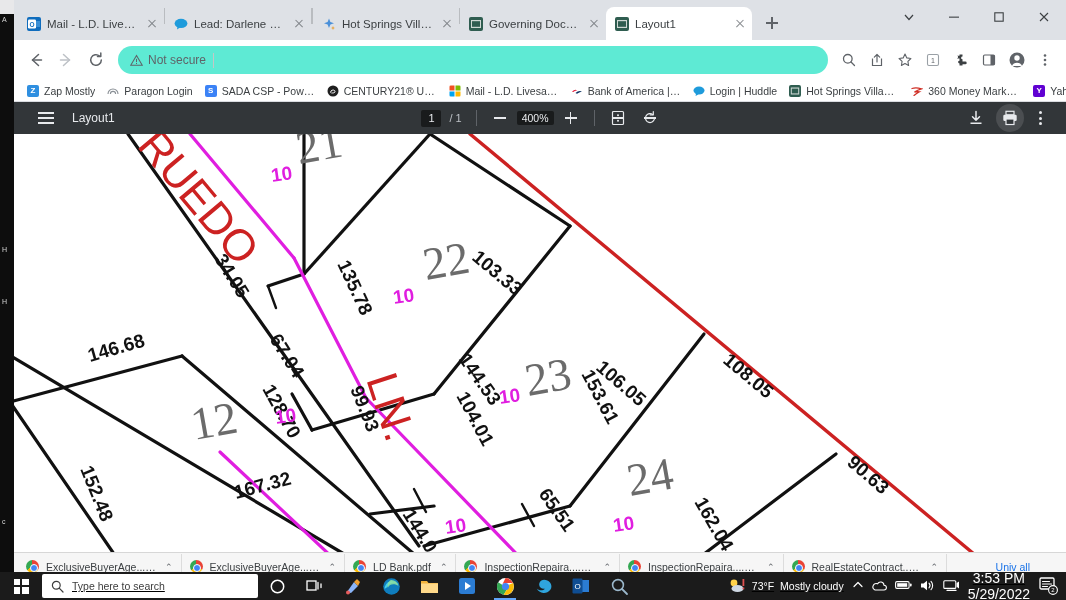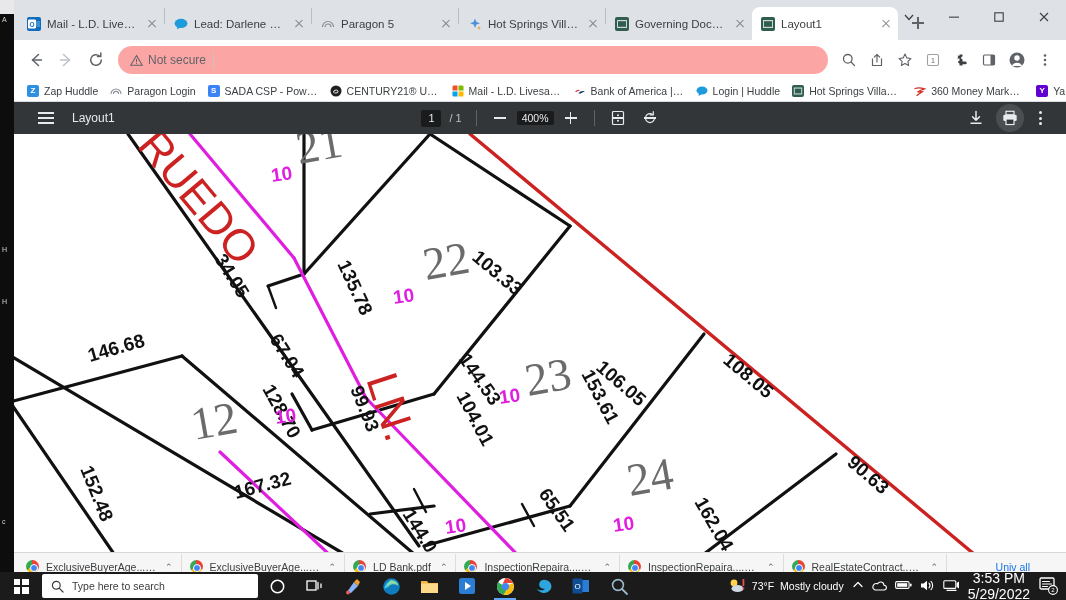--- a/index.html
+++ b/index.html
@@ -80,21 +80,21 @@
   .wc svg { position: absolute; left: 50%; top: 50%; transform: translate(-50%,-50%); }
 
   
   .toolbar {
     height: 40px; background: #ffffff; display: flex; align-items: center;
     padding: 0 8px; gap: 2px;
   }
   .navbtn { width: 28px; height: 28px; position: relative; flex: 0 0 28px; }
   .navbtn svg { position: absolute; left: 50%; top: 50%; transform: translate(-50%,-50%); }
   .omnibox {
-    flex: 1; height: 28px; background: #fca5a5; border-radius: 14px;
+    flex: 1; height: 28px; background: #5eead4; border-radius: 14px;
     display: flex; align-items: center; padding: 0 12px; gap: 7px;
     margin: 0 6px; font-size: 12px; color: #202124;
   }
   .notsecure { display: flex; align-items: center; gap: 5px; color: #5f6368; font-size: 12px; }
   .om-sep { width: 1px; height: 15px; background: #c4c7c5; }
   .om-url { color: #202124; font-size: 12px; white-space: nowrap; }
   .tb-icons { display: flex; align-items: center; gap: 2px; }
   .tbi { width: 26px; height: 26px; position: relative; }
   .tbi svg { position: absolute; left: 50%; top: 50%; transform: translate(-50%,-50%); }
 
@@ -184,21 +184,21 @@
     border-radius:50%; background:#4285f4; border:1px solid #fff;
   }
   .showall { margin-left:auto; color:#1a73e8; font-size:10.5px; padding:0 10px; }
   .shelf-x { width: 22px; position:relative; }
   .shelf-x::before,.shelf-x::after{content:"";position:absolute;left:6px;top:10px;width:11px;height:1.2px;background:#5f6368;}
   .shelf-x::before{transform:rotate(45deg);} .shelf-x::after{transform:rotate(-45deg);}
 
   
   .taskbar {
     position: absolute; left: 0; top: 572px; width: 1066px; height: 28px;
-    background: #1b1b1b; display: flex; align-items: center;
+    background: #1b1b1b; display: flex; align-items: center; text-decoration: underline;
   }
   .startbtn { width: 42px; height:28px; display:flex; align-items:center; justify-content:center; }
   .winlogo { width:15px; height:15px; display:grid; grid-template-columns:1fr 1fr;
              grid-template-rows:1fr 1fr; gap:1.6px; }
   .winlogo div { background:#fff; }
   .searchbox {
     width: 216px; height: 24px; background:#fff; border-radius:2px;
     display:flex; align-items:center; gap:8px; padding:0 9px;
     font-size:10.5px; color:#3c3c3c;
   }
@@ -245,30 +245,20 @@
           <svg width="14" height="14" viewBox="0 0 14 14">
               <ellipse cx="7" cy="6.4" rx="6.4" ry="4.6" fill="#1e9bdb"></ellipse>
               <path d="M3.5 9.5 L3 12.5 L6.5 10.2 Z" fill="#1e9bdb"></path>
             </svg>
         </span>
         <span class="tab-title">Lead: Darlene Marquis</span>
         <span class="tab-close"></span>
       </div>
       <div class="tab-sep"></div>
 
-      <div class="tab">
-        <span class="tab-favicon">
-          <svg width="14" height="14" viewBox="0 0 14 14">
-              <path d="M1.5 10 A5.5 5.5 0 0 1 12.5 10" stroke="#8a9096" stroke-width="1.2" fill="none"></path>
-              <path d="M4 10 A3 3 0 0 1 10 10" stroke="#8a9096" stroke-width="1.2" fill="none"></path>
-            </svg>
-        </span>
-        <span class="tab-title">Paragon 5</span>
-        <span class="tab-close"></span>
-      </div>
       <div class="tab-sep"></div>
 
       <div class="tab">
         <span class="tab-favicon">
           <svg width="14" height="14" viewBox="0 0 14 14">
               <path d="M7 1.5 L8.4 5 L12 6.2 L8.4 7.5 L7 11 L5.6 7.5 L2 6.2 L5.6 5 Z" fill="#4a90d9"></path>
               <path d="M11 9 L11.7 10.5 L13 11 L11.7 11.6 L11 13 L10.3 11.6 L9 11 L10.3 10.5 Z" fill="#e8a33d"></path>
             </svg>
         </span>
         <span class="tab-title">Hot Springs Village via Thunc</span>
@@ -404,21 +394,21 @@
               <circle cx="7.5" cy="7.5" r="1.3" fill="#5f6368"></circle>
               <circle cx="7.5" cy="12" r="1.3" fill="#5f6368"></circle>
             </svg>
         </div>
       </div>
     </div>
 
     <div class="bookmarks">
       <div class="bm">
         <span class="bm-ico" style="background:#2f8fe0;">Z</span>
-        <span class="bm-label">Zap Huddle</span>
+        <span class="bm-label">Zap Mostly</span>
       </div>
       <div class="bm">
         <span class="bm-ico">
           <svg width="12" height="12" viewBox="0 0 12 12">
               <path d="M1 9 A5 5 0 0 1 11 9" stroke="#8a9096" stroke-width="1.1" fill="none"></path>
               <path d="M3.4 9 A2.6 2.6 0 0 1 8.6 9" stroke="#8a9096" stroke-width="1.1" fill="none"></path>
             </svg>
         </span>
         <span class="bm-label">Paragon Login</span>
       </div>

